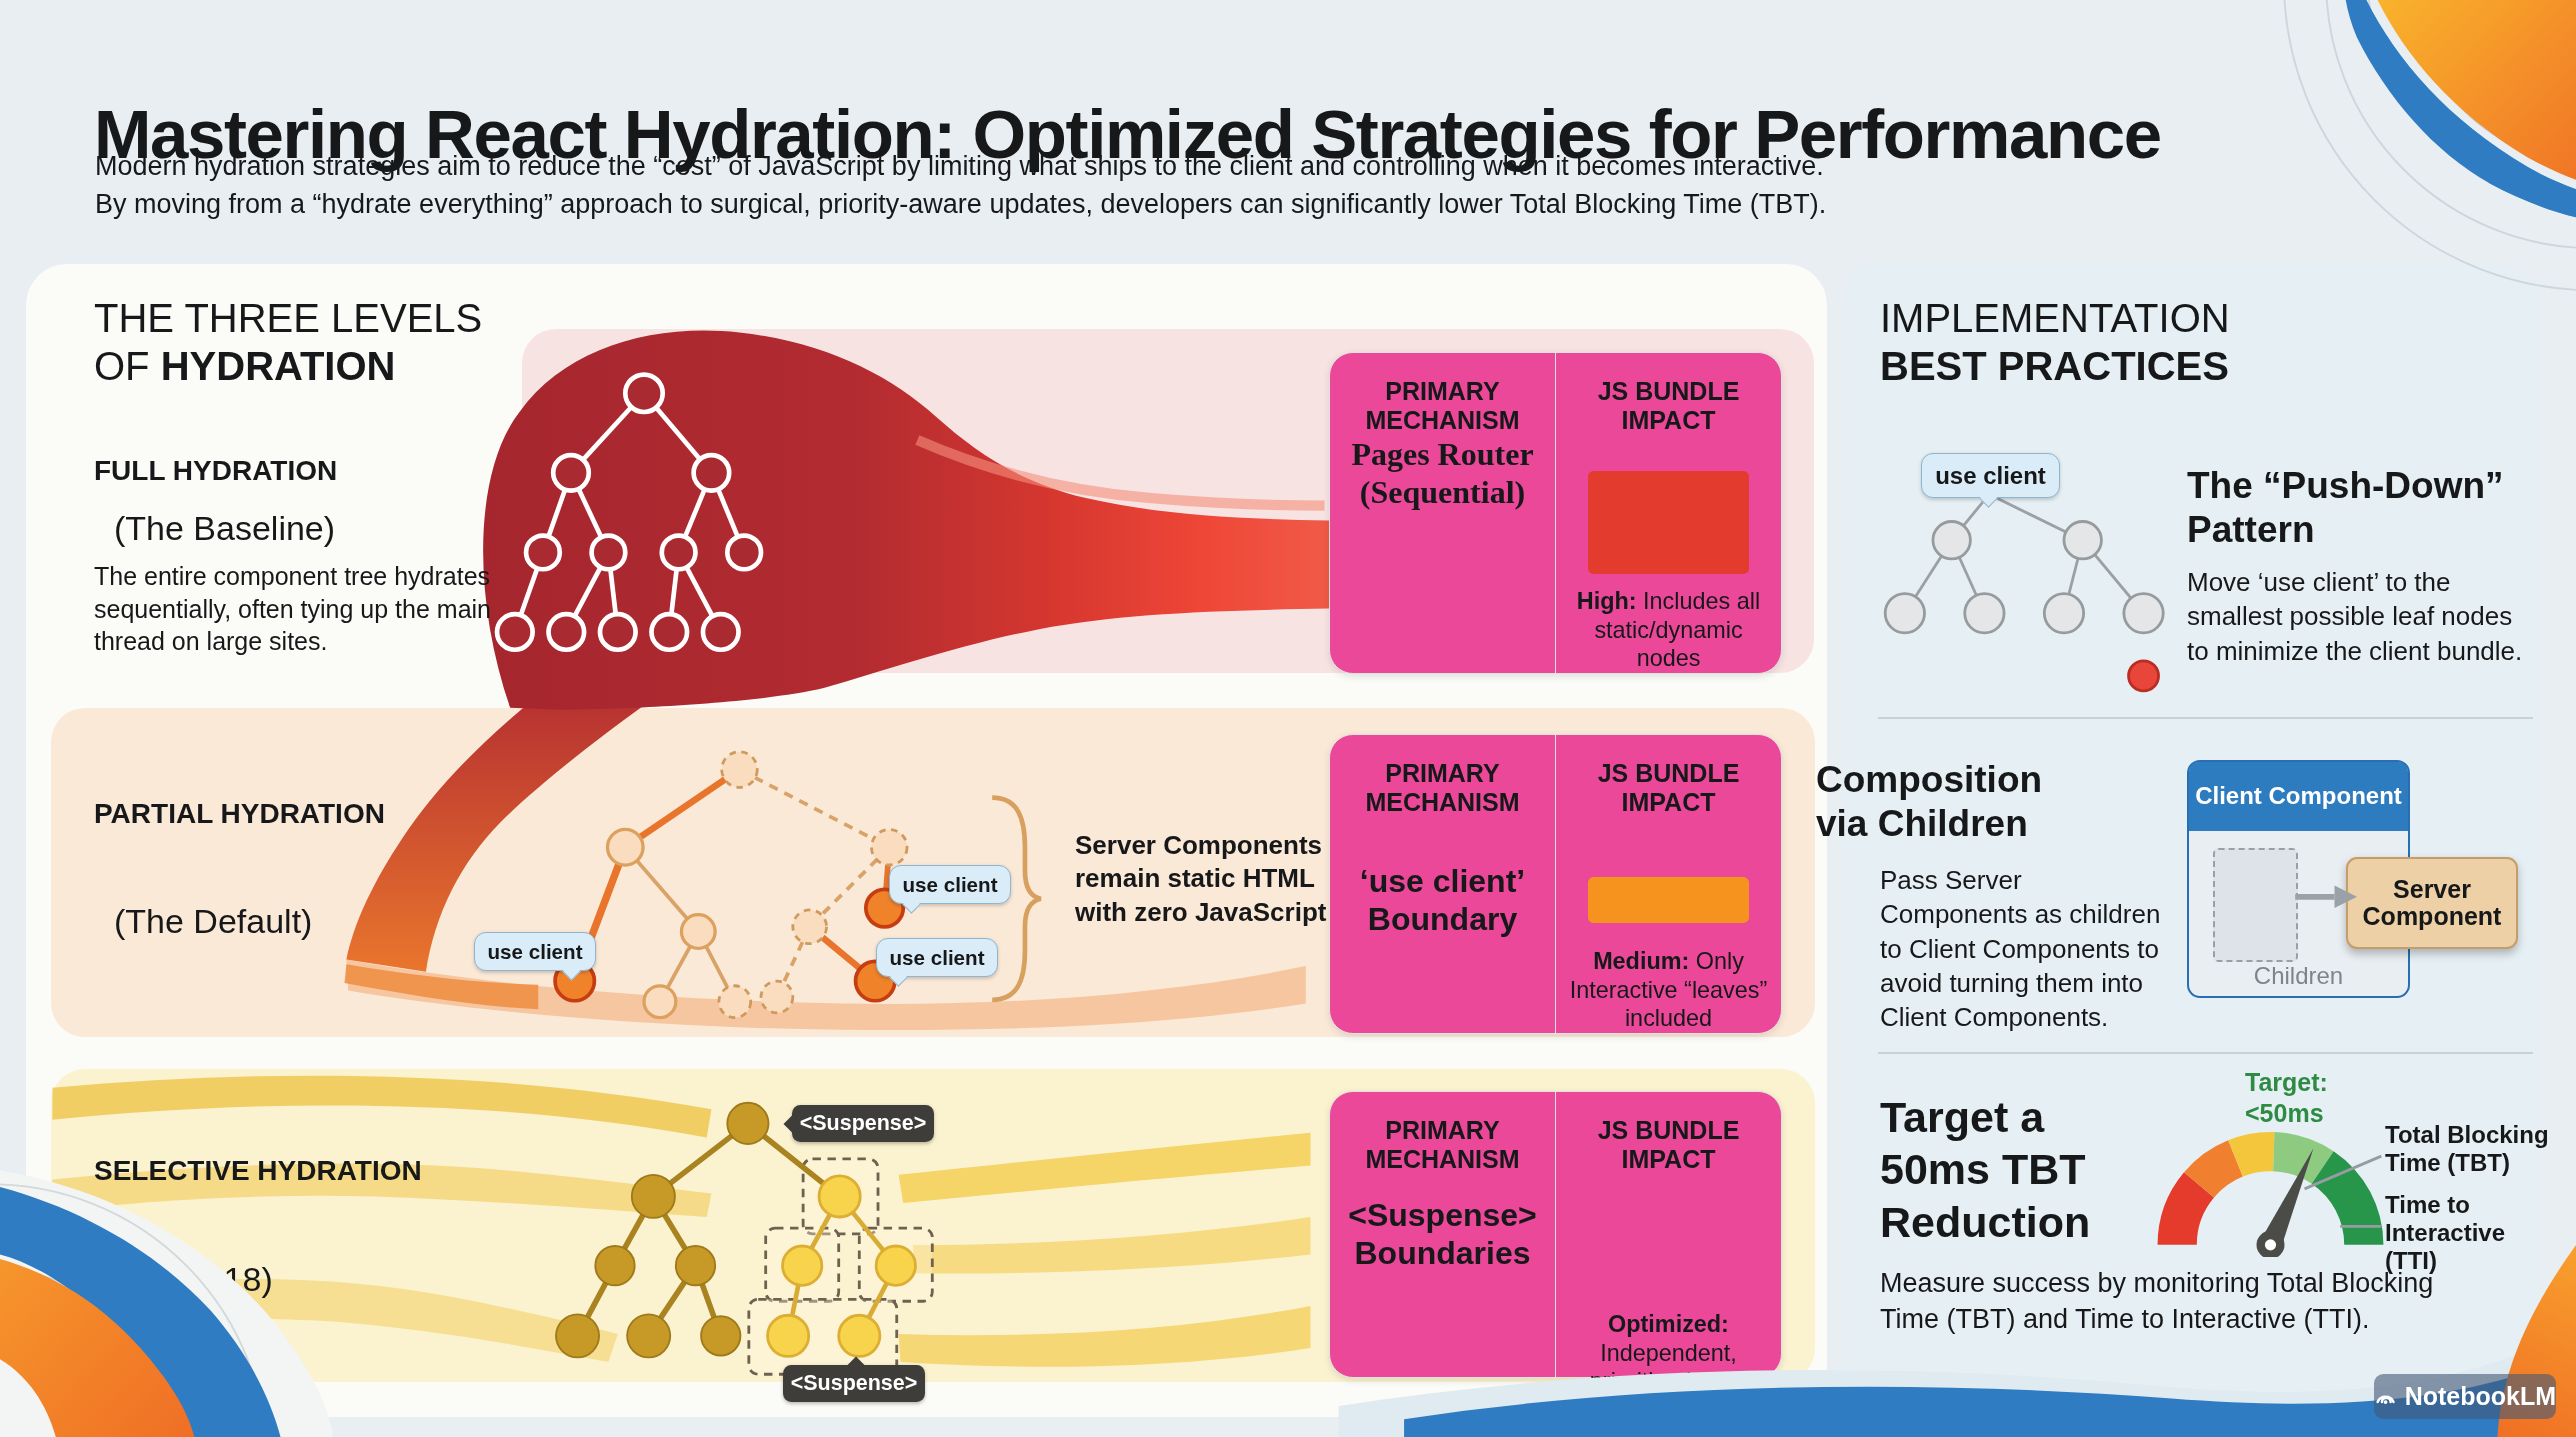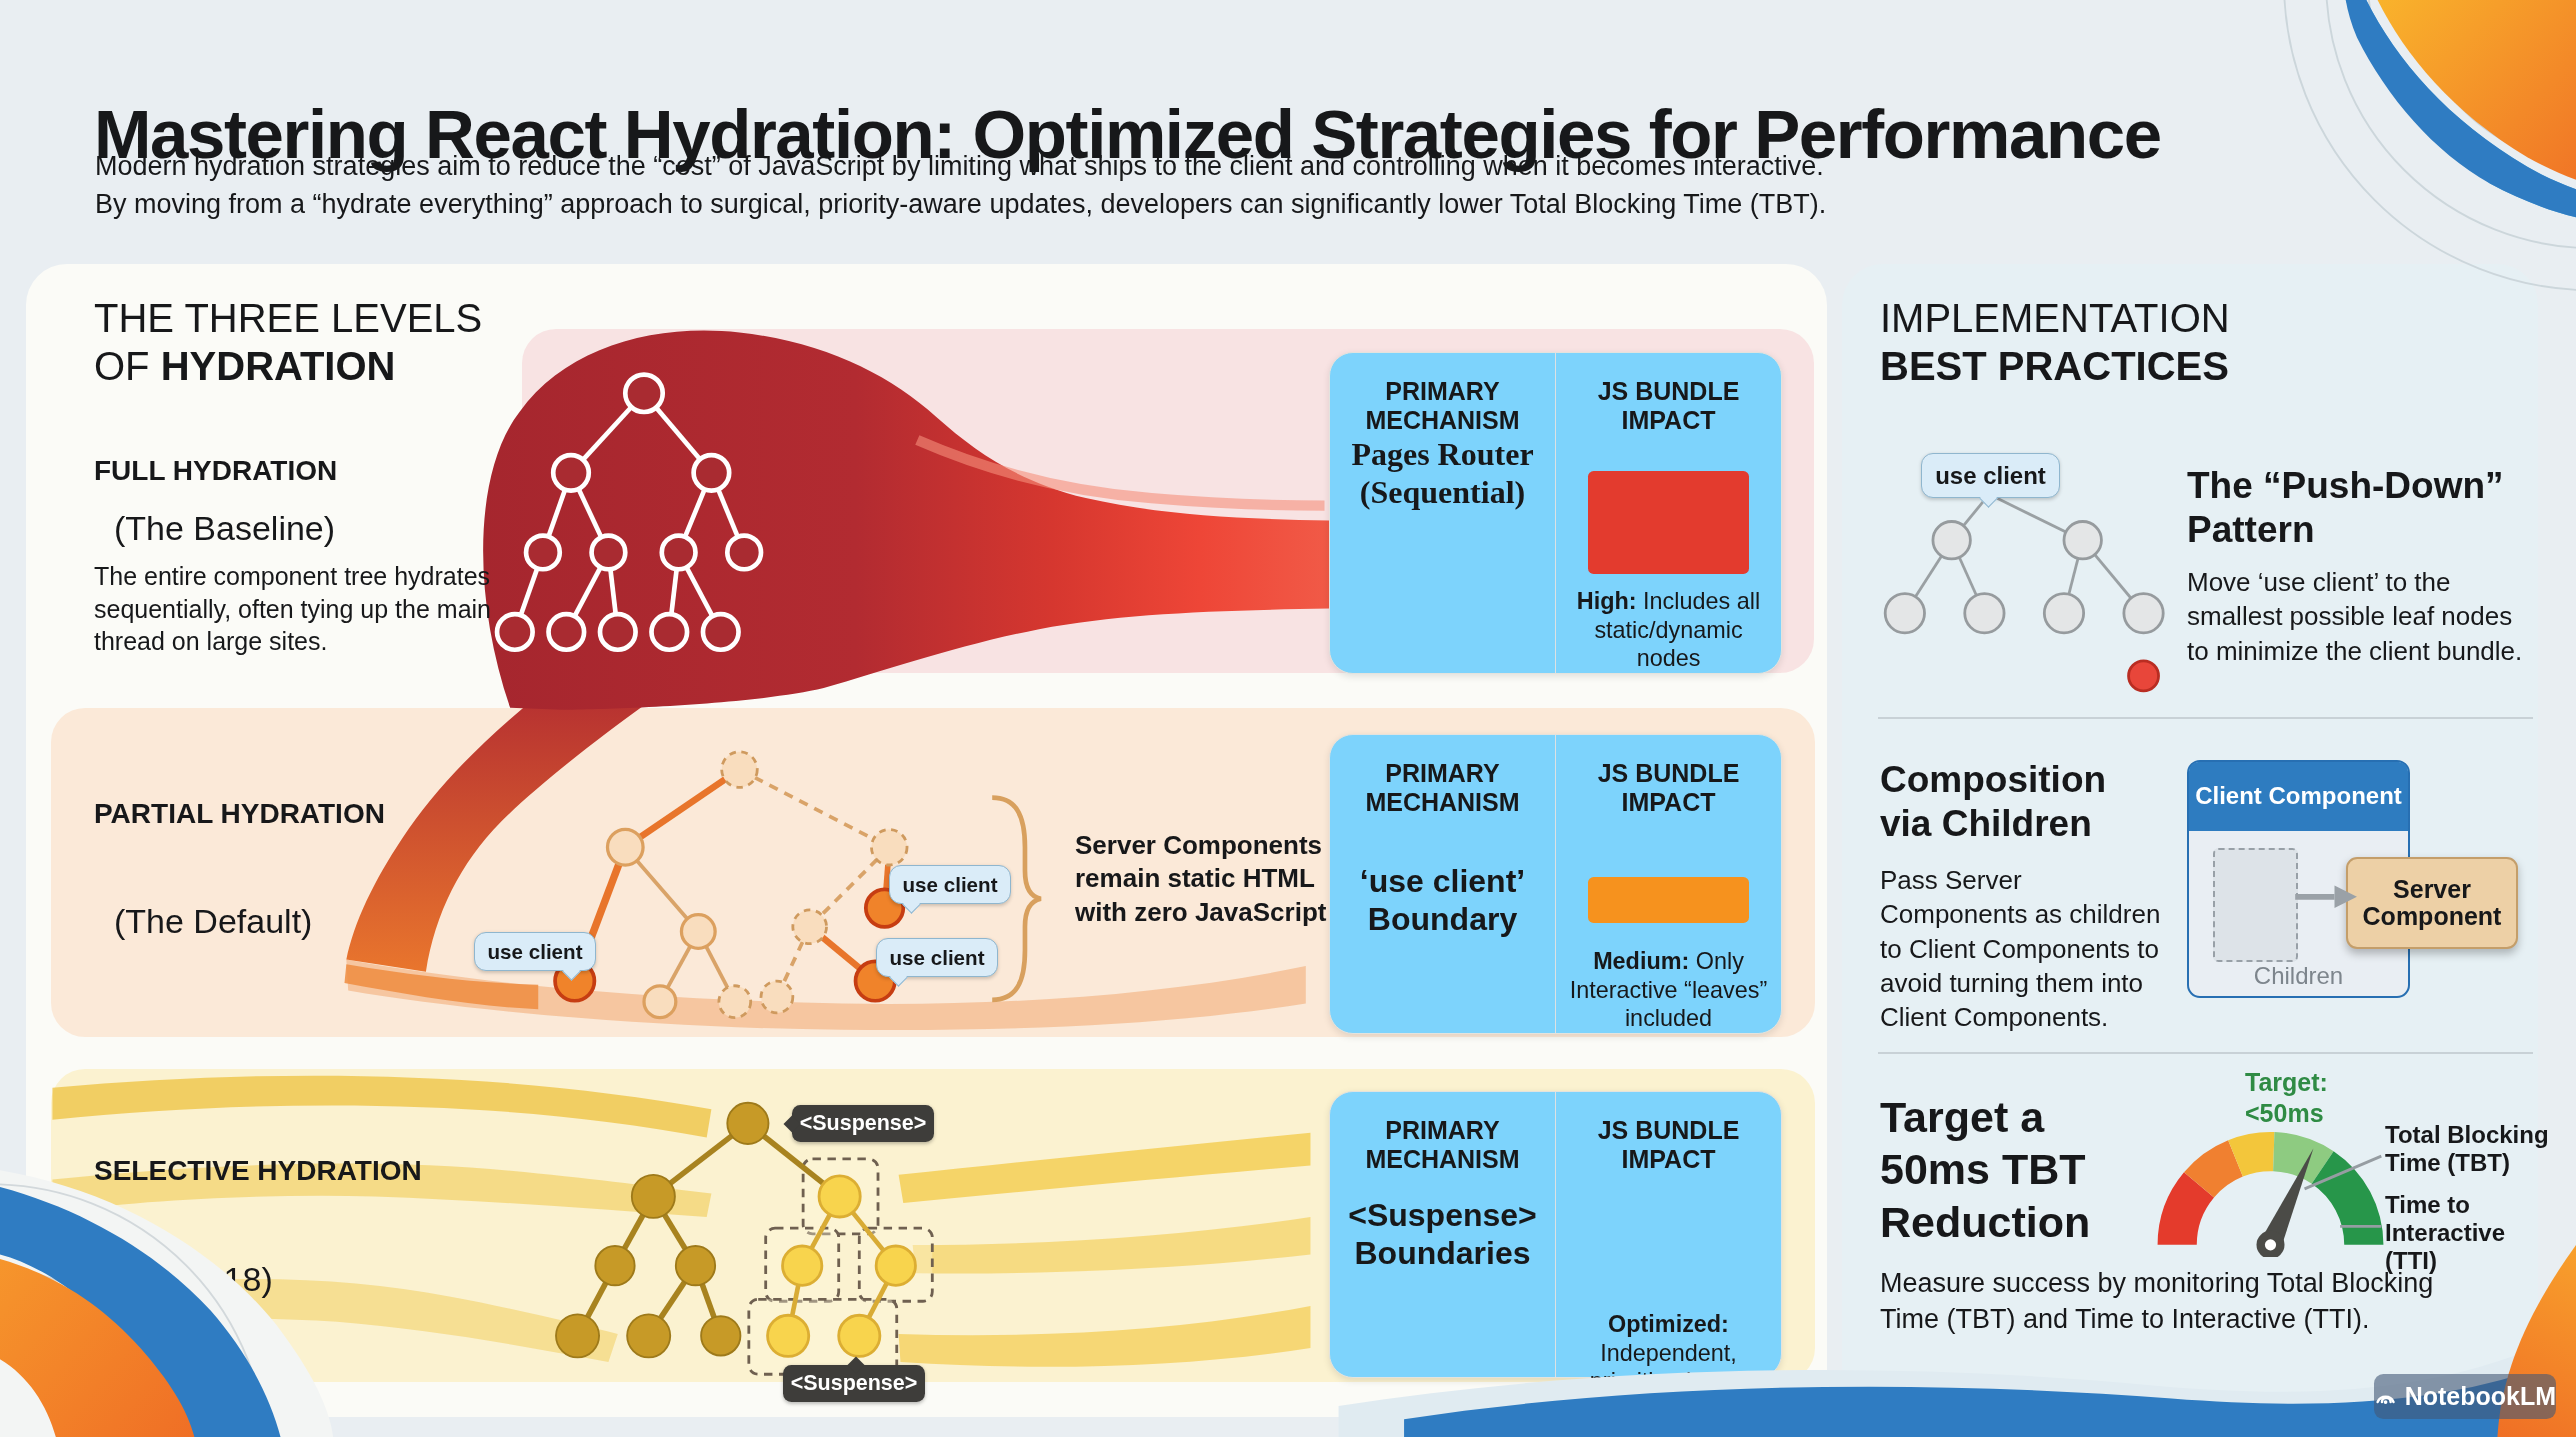--- a/index.html
+++ b/index.html
@@ -33,21 +33,21 @@
   .t-full-title{left:94px;top:455px;width:431px;}
   .t-full-sub{left:94px;top:509px;}
   .t-full-desc{left:94px;top:560px;width:412px;}
   .t-part-title{left:94px;top:798px;width:356px;}
   .t-part-sub{left:94px;top:902px;}
   .t-sel-title{left:94px;top:1155px;width:356px;}
   .t-sel-sub{left:94px;top:1260px;}
   .t-annotation{left:1075px;top:829px;width:262px;font-size:26px;font-weight:600;line-height:1.28;z-index:3;}
 
   
-  .card{width:451px;background:#7dd3fc;border:0.9px solid #e3e3de;border-radius:24px;z-index:3;
+  .card{width:451px;background:#ec4899;border:0.9px solid #e3e3de;border-radius:24px;z-index:3;
         box-shadow:0 2.8px 7.5px rgba(0,0,0,.10);display:flex;}
   .card .col{width:50%;display:flex;flex-direction:column;align-items:center;}
   .card .col2{border-left:1.9px solid #dde1e3;}
   .card-h{font-size:25px;font-weight:800;text-align:center;line-height:1.15;margin-top:24px;}
   .card-v{font-size:32px;font-weight:800;text-align:center;line-height:1.2;width:197px;}
   .impact-rect{width:161px;border-radius:5.6px;}
   .card-cap{font-size:23.4px;font-weight:500;text-align:center;line-height:1.22;width:198px;}
   .card-cap b{font-weight:800;}
   .card1{left:1329px;top:352px;height:320px;}
   .card2{left:1329px;top:734px;height:298px;}
@@ -82,21 +82,21 @@
   .chip-sus1{left:792px;top:1105px;} .chip-sus1 .tail{left:-5.6px;top:13px;}
   .chip-sus2{left:783px;top:1365px;} .chip-sus2 .tail{top:-5.6px;left:67px;}
 
   
   .bp-head{left:1880px;top:294px;width:524px;font-size:40px;line-height:1.2;font-weight:500;z-index:3;}
   .bp-head b{font-weight:800;}
   .bp-title{font-size:37px;font-weight:800;line-height:1.18;z-index:3;}
   .bp-text{font-size:26px;font-weight:500;line-height:1.32;z-index:3;}
   .t-push-title{left:2187px;top:464px;width:337px;}
   .t-push-text{left:2187px;top:565px;width:341px;}
-  .t-comp-title{left:1880px;top:758px;width:281px;}
+  .t-comp-title{left:1816px;top:758px;width:281px;}
   .t-comp-text{left:1880px;top:863px;width:292px;}
   .t-target-title{left:1880px;top:1091px;width:281px;font-size:43px;line-height:1.22;}
   .t-target-text{left:1880px;top:1266px;width:618px;font-size:27px;}
   .divider{height:1.9px;background:#c8d1d6;z-index:3;}
   .div1{left:1878px;top:717px;width:655px;}
   .div2{left:1878px;top:1052px;width:655px;}
 
   
   .client-card{left:2187px;top:760px;width:219px;height:234px;border:2.8px solid #276fb2;border-radius:13px;
                background:#e9eef3;z-index:3;overflow:visible;}

